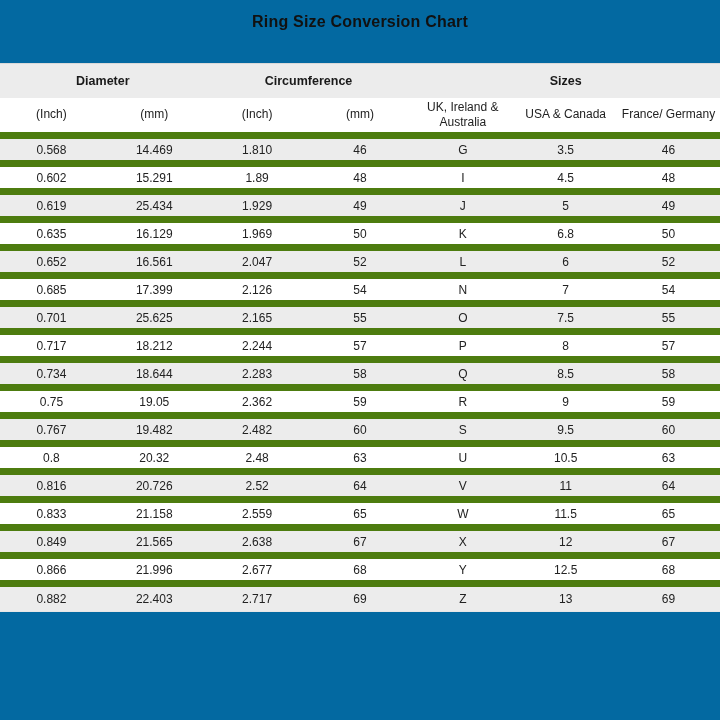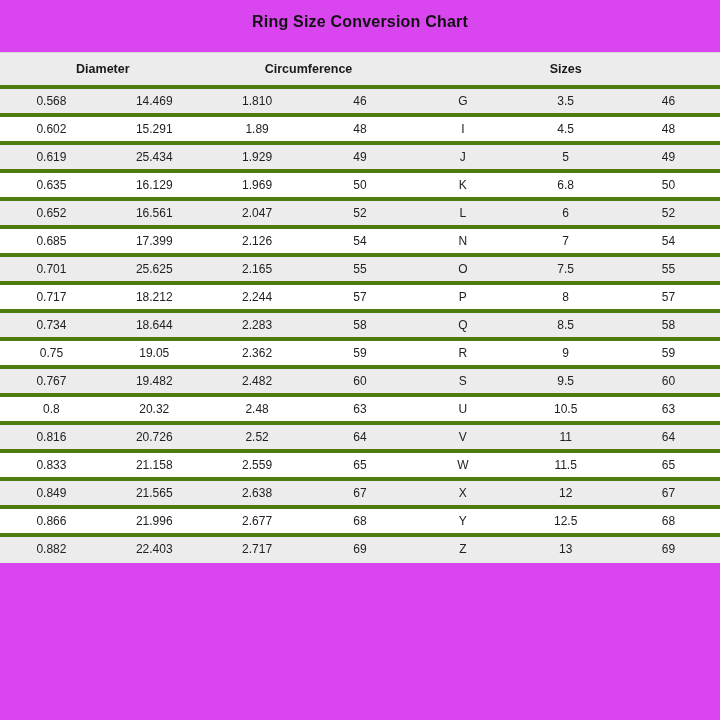--- a/index.html
+++ b/index.html
@@ -1,35 +1,35 @@
 <!DOCTYPE html>
 <html><head>
 <meta charset="utf-8">
 <style>
   * { box-sizing: border-box; }
   html, body { margin: 0; padding: 0; background: #ffffff; }
   .page {
     width: 720px; height: 720px; overflow: hidden;
-    background: #d946ef;
+    background: #0369a1;
     font-family: "Liberation Sans", sans-serif;
     color: #2b2b2b;
   }
   .page-title {
     margin: 13px 0 0 0;
     text-align: center;
     font-size: 16px;
     font-weight: bold;
     color: #111111;
     letter-spacing: 0.2px;
   }
   table.ring-table {
     width: 100%;
     border-collapse: collapse;
     table-layout: fixed;
-    margin-top: 21px;
+    margin-top: 32px;
     font-size: 12px;
   }
   table.ring-table col { width: 14.2857%; }
   table.ring-table th, table.ring-table td {
     text-align: center;
     vertical-align: middle;
     padding: 0 2px;
     font-weight: normal;
   }
   tr.group-row th {
@@ -43,21 +43,21 @@
   tr.sub-row th {
     background: #ffffff;
     height: 38px;
     font-size: 12px;
     color: #222222;
     line-height: 1.25;
   }
   th.wrap-cell { white-space: pre-line; }
   tbody tr {
     height: 28px;
-    border-top: 4px solid #4d7c0f;
+    border-top: 7px solid #4d7c0f;
   }
   tbody tr:nth-child(odd) { background: #ececec; }
   tbody tr:nth-child(even) { background: #ffffff; }
   table.ring-table { border-bottom: 1px solid #e7e7e7; }
   tbody td { color: #222222; }
 </style>
 </head>
 <body>
 
 <div class="page">
@@ -73,20 +73,30 @@
         <col>
         <col>
         <col>
     </colgroup>
     <thead>
       <tr class="group-row">
         <th colspan="2">Diameter</th>
         <th colspan="2">Circumference</th>
         <th colspan="3">Sizes</th>
       </tr>
+      <tr class="sub-row">
+        <th>(Inch)</th>
+        <th>(mm)</th>
+        <th>(Inch)</th>
+        <th>(mm)</th>
+        <th class="wrap-cell">UK, Ireland &amp;
+Australia</th>
+        <th>USA &amp; Canada</th>
+        <th>France/ Germany</th>
+      </tr>
     </thead>
     <tbody>
         <tr>
           <td>0.568</td>
           <td>14.469</td>
           <td>1.810</td>
           <td>46</td>
           <td>G</td>
           <td>3.5</td>
           <td>46</td>

